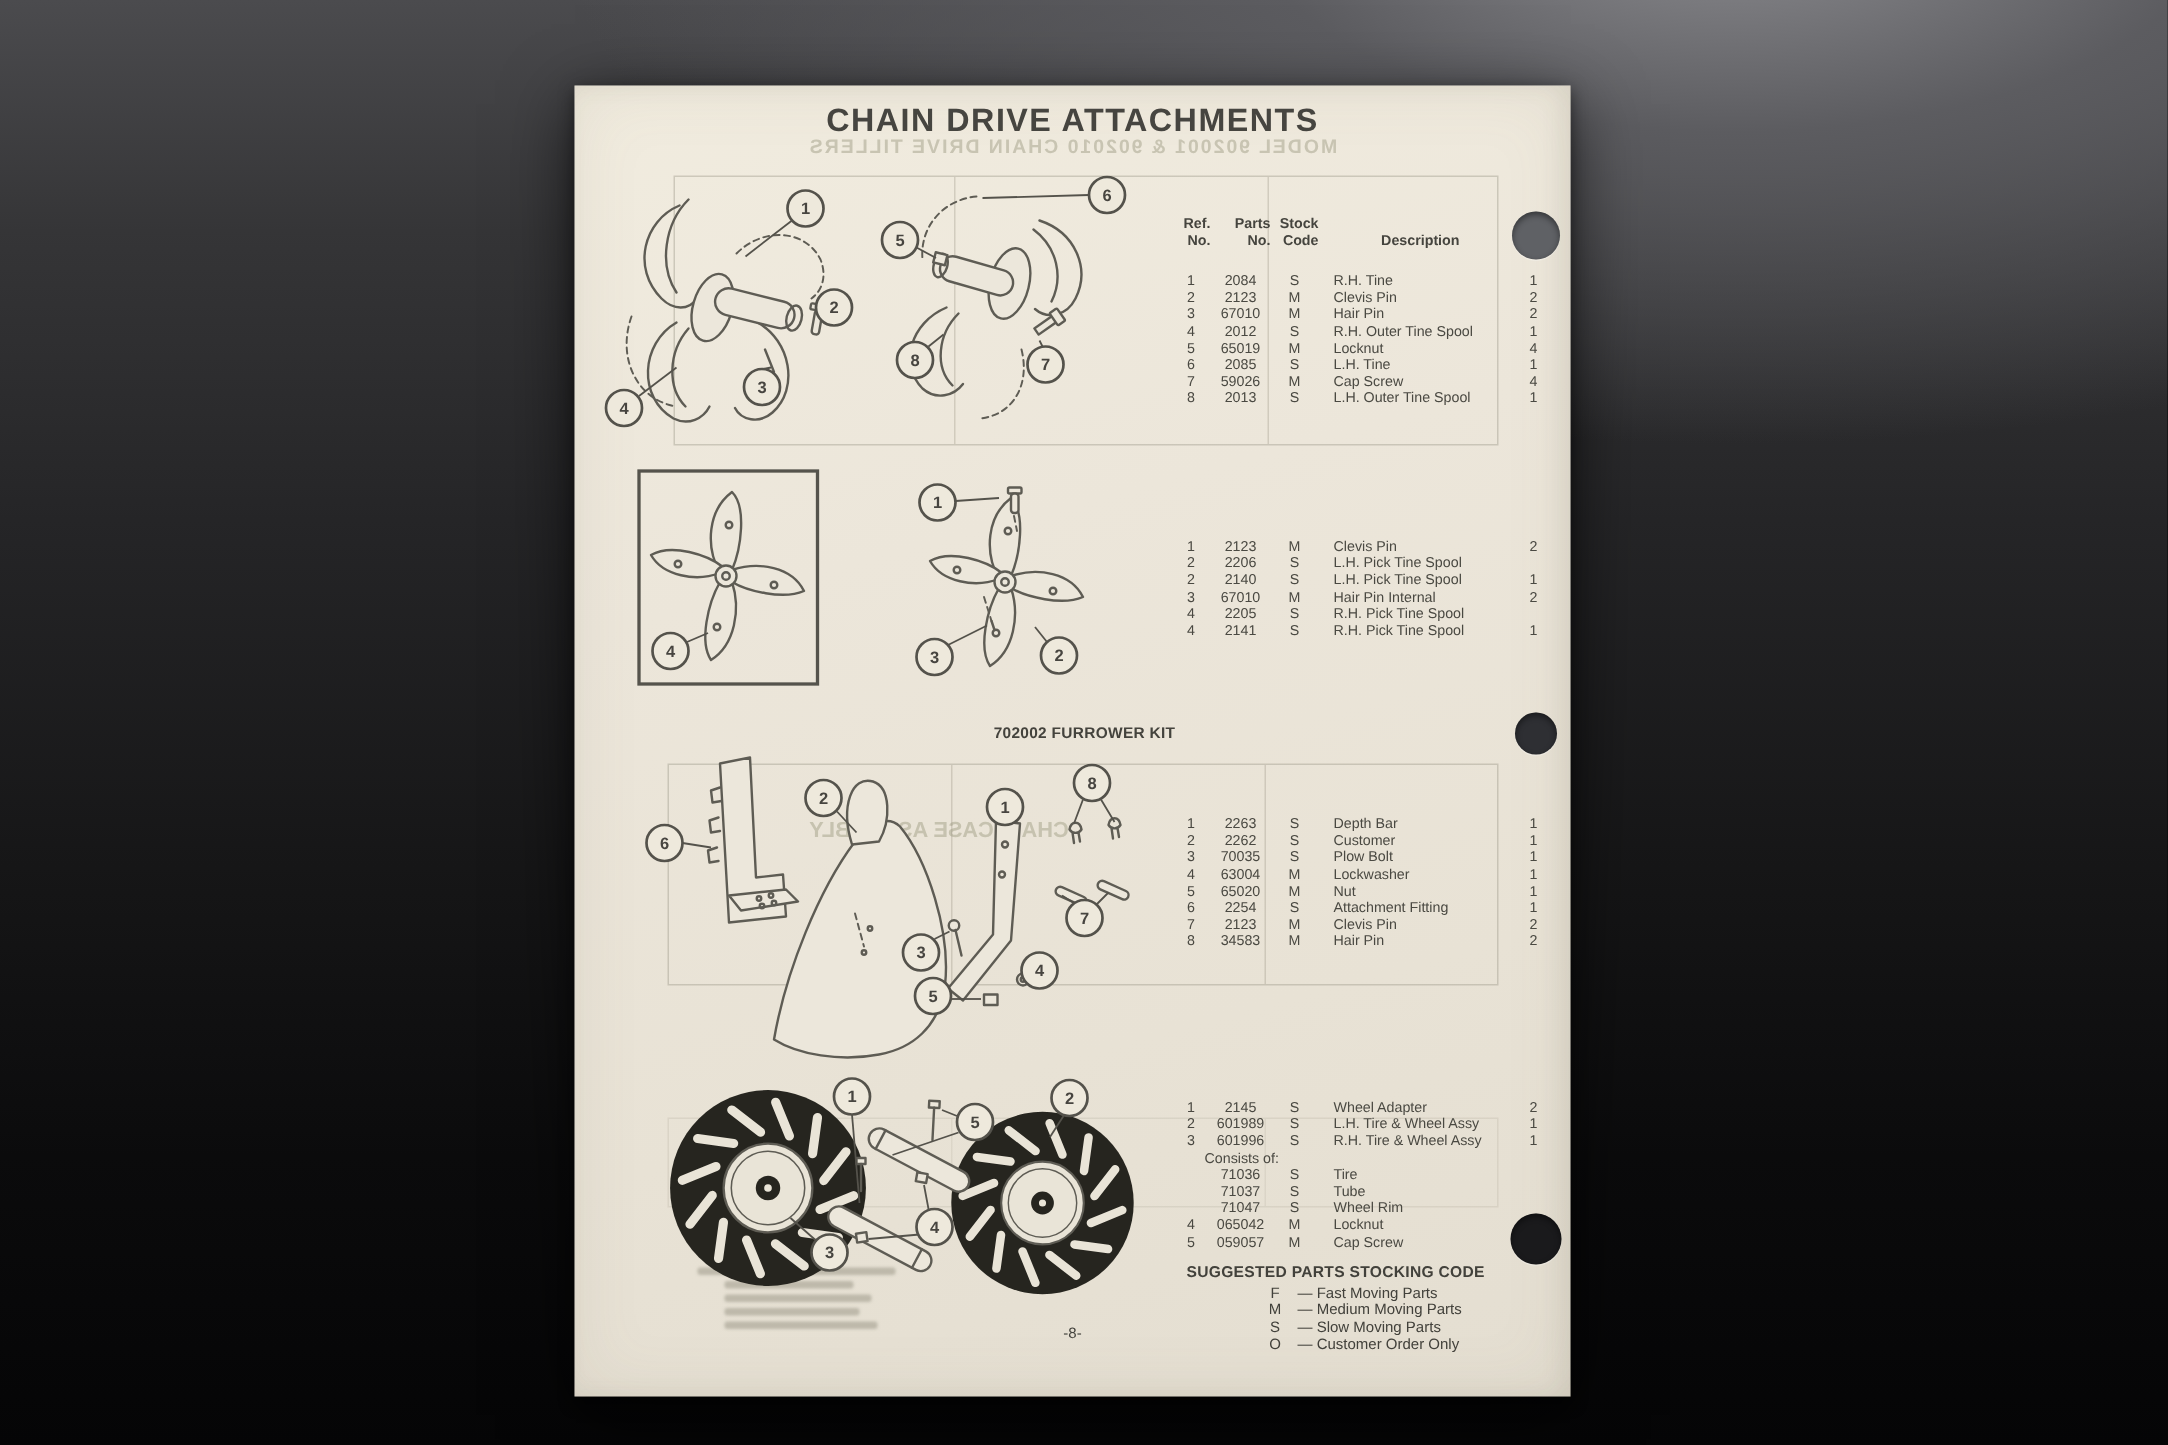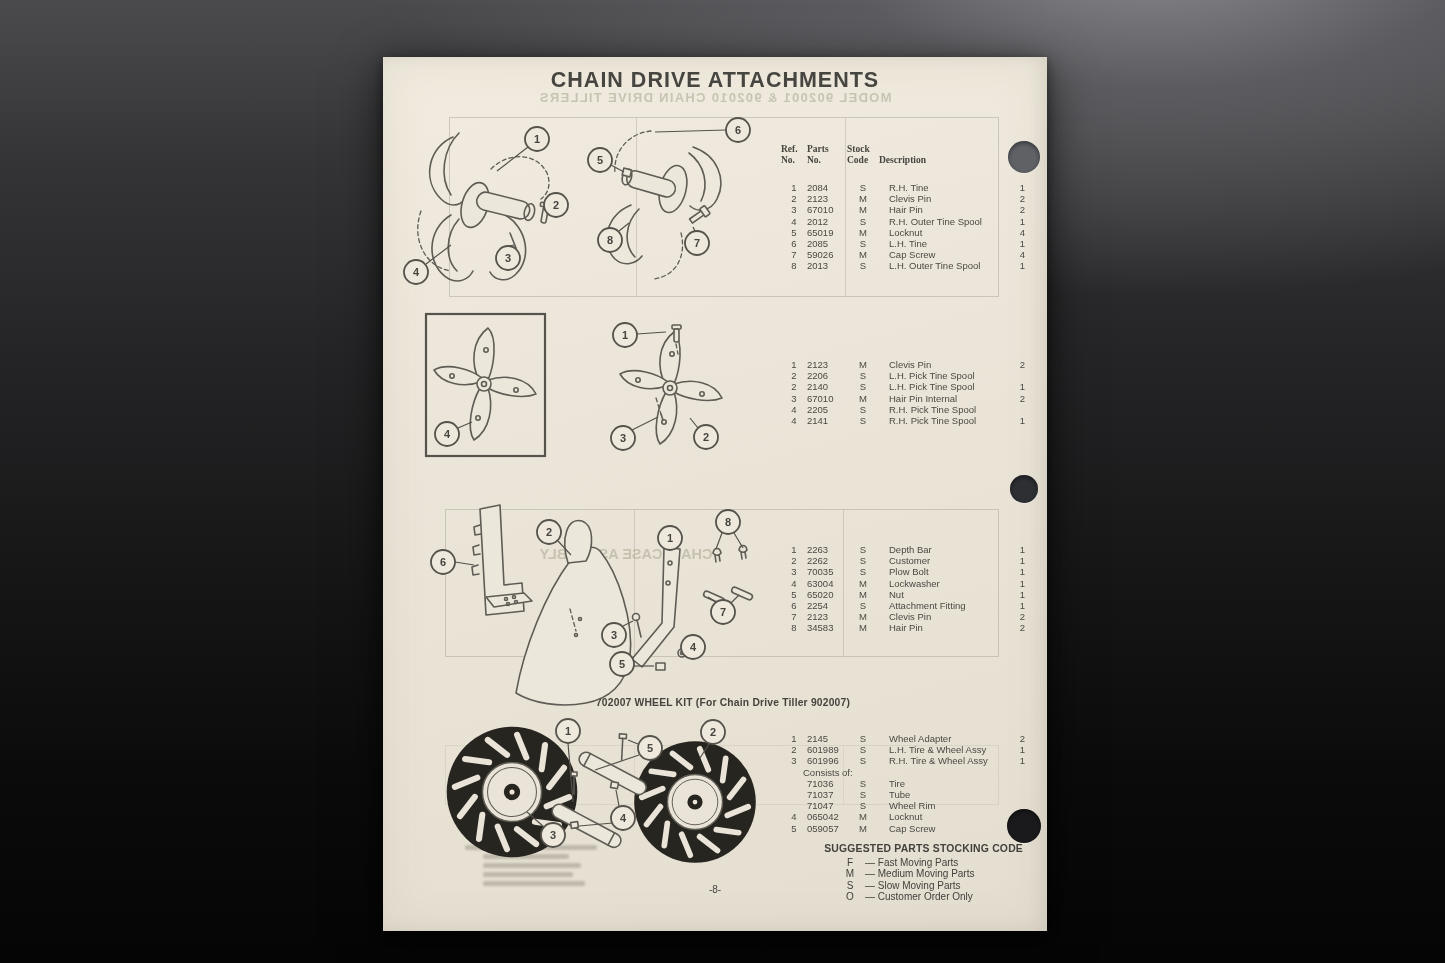--- a/index.html
+++ b/index.html
@@ -28,34 +28,34 @@
   
   .content{position:absolute;inset:0;z-index:2;color:#45443e;}
   .page-title{position:absolute;top:11px;left:0;width:100%;text-align:center;
     font-size:21.5px;font-weight:bold;letter-spacing:1px;color:#464540;}
   .kit-title{position:absolute;left:8px;width:100%;text-align:center;
     font-weight:bold;font-size:10.3px;color:#44433d;letter-spacing:.2px;}
   #kt0{top:50px}#kt1{top:244px}#kt2{top:427px}#kt3{top:640px}
   .thead{position:absolute;left:398px;top:87px;width:250px;display:grid;
     grid-template-columns:26px 40px 32px 114px 38px;align-items:end;
     font-size:9.5px;font-weight:bold;line-height:11px;white-space:pre-line;color:#45443e;}
-  .hc{text-align:left;font-family:Liberation Serif, serif;}
+  .hc{text-align:right;}
   .hdesc{padding-right:20px;}
   .ptable{position:absolute;left:398px;width:250px;font-size:9.5px;color:#4a4942;}
   #pt0{top:125px}#pt1{top:302px}#pt2{top:487px}#pt3{top:676px}
   .prow{display:grid;grid-template-columns:26px 40px 32px 114px 38px;height:11.2px;line-height:11.2px;}
   .note-row{display:block;height:11.2px;line-height:11.2px;}
   .note{padding-left:22px;}
   .c-ref{text-align:center}
-  .c-part{text-align:left}
+  .c-part{text-align:center}
   .c-stock{text-align:center}
   .c-desc{padding-left:10px;white-space:nowrap}
   .c-qty{text-align:right;padding-right:6px}
   .legend{position:absolute;left:408px;top:786px;width:232px;font-size:10px;color:#42413b;}
-  .legend-title{font-weight:bold;font-size:10.4px;text-align:right;letter-spacing:.2px;line-height:12px;margin-bottom:2px;}
+  .legend-title{font-weight:bold;font-size:10.4px;text-align:left;letter-spacing:.2px;line-height:12px;margin-bottom:2px;}
   .legend-row{display:grid;grid-template-columns:14px auto;margin-left:52px;line-height:11.4px;}
   .lcode{text-align:center}
   .llabel{padding-left:8px;white-space:nowrap}
   .pageno{position:absolute;top:827px;left:0;width:100%;text-align:center;font-size:10px;color:#45443e;}
   
   .hole{position:absolute;border-radius:50%;z-index:5;box-shadow:inset 0 2px 4px rgba(0,0,0,.45),0 1px 0 rgba(255,255,255,.28);}
   #hole1{left:625px;top:84px;width:32px;height:32px;background:#5f6165;}
   #hole2{left:627px;top:418px;width:28px;height:28px;background:#2e2f33;}
   #hole3{left:624px;top:752px;width:34px;height:34px;background:#1a1a1c;}
   
@@ -87,21 +87,21 @@
       <div class="gbar" style="left:82px;top:788px;width:132px"></div>
       <div class="gbar" style="left:100px;top:797px;width:86px"></div>
       <div class="gbar" style="left:100px;top:806px;width:98px"></div>
       <div class="gbar" style="left:100px;top:815px;width:90px"></div>
       <div class="gbar" style="left:100px;top:824px;width:102px"></div>
     </div>
 
     <div class="content">
       <div class="page-title">CHAIN DRIVE ATTACHMENTS</div>
 
-      <div class="kit-title" id="kt3">702007 WHEEL KIT (For Chain Drive Tiller 902007)</div>
+      <div class="kit-title" id="kt2">702002 FURROWER KIT</div>
 
       <div class="thead">
         <span class="hc">Ref.
 No.</span>
         <span class="hc">Parts
 No.</span>
         <span class="hc">Stock
 Code</span>
         <span class="hc hdesc">Description</span>
         <span></span>

